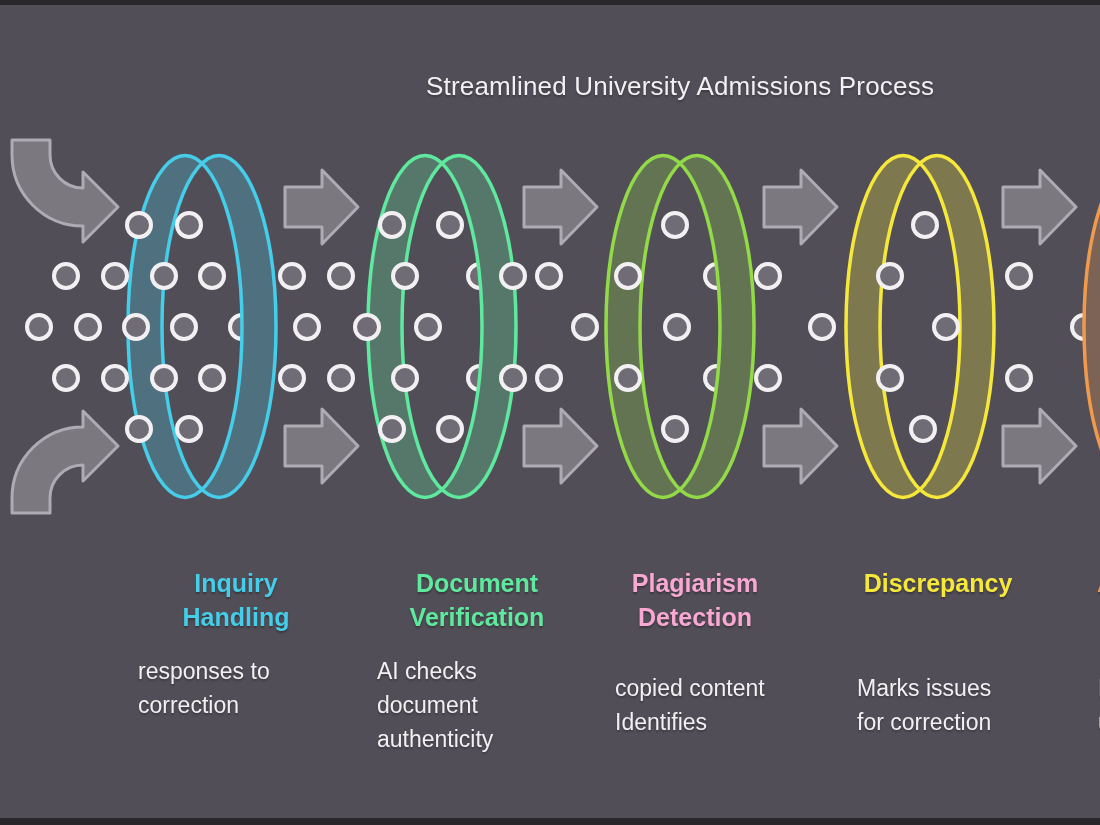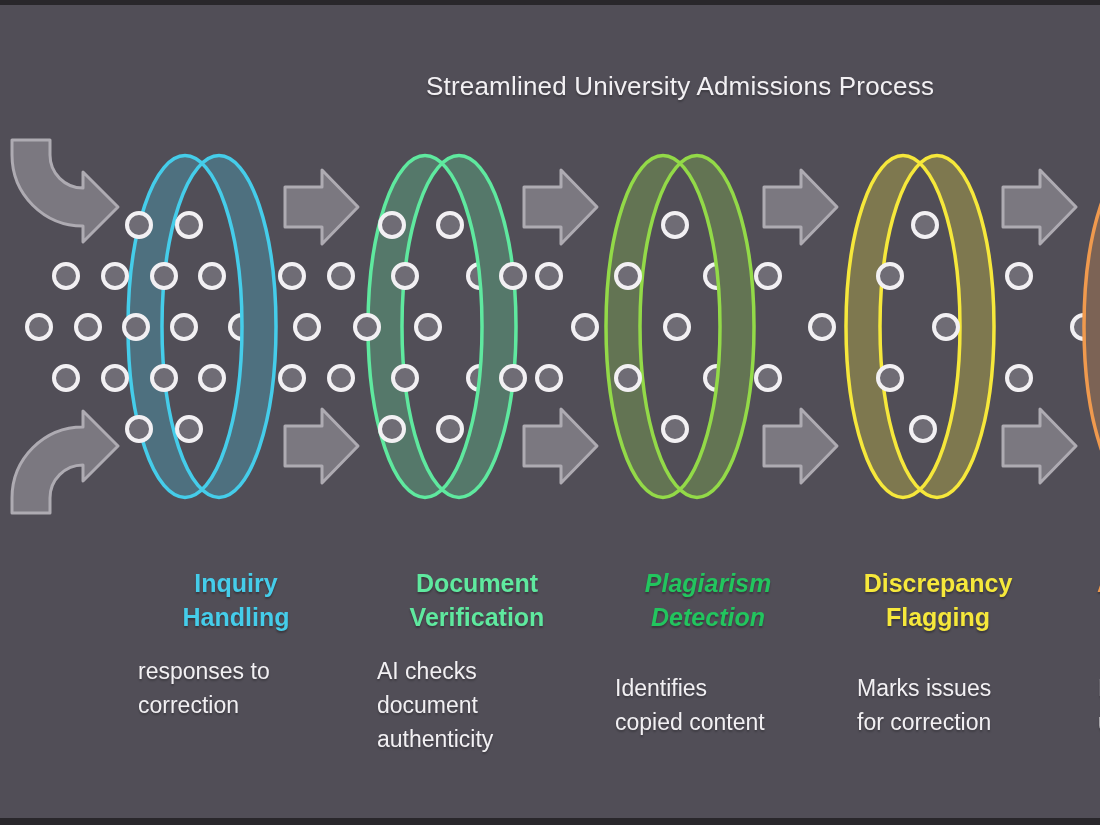--- a/index.html
+++ b/index.html
@@ -147,31 +147,30 @@
       </div>
       <div class="stage-label" style="color: rgb(95, 233, 159); left: 312px;">
         <div>Document</div>
         <div>Verification</div>
       </div>
       <div class="stage-desc" style="color: rgb(242, 240, 243); left: 342px; top: 654px;">
         <div>AI checks</div>
         <div>document</div>
         <div>authenticity</div>
       </div>
-      <div class="stage-label" style="color: #22c55e; left: 543px; font-style: italic;">
+      <div class="stage-label" style="color: #f9a8d4; left: 530px;">
         <div>Plagiarism</div>
         <div>Detection</div>
       </div>
       <div class="stage-desc" style="color: rgb(242, 240, 243); left: 580px; top: 671px;">
+        <div>copied content</div>
         <div>Identifies</div>
-        <div>copied content</div>
       </div>
       <div class="stage-label" style="color: rgb(246, 232, 59); left: 773px;">
         <div>Discrepancy</div>
-        <div>Flagging</div>
       </div>
       <div class="stage-desc" style="color: rgb(242, 240, 243); left: 822px; top: 671px;">
         <div>Marks issues</div>
         <div>for correction</div>
       </div>
       <div class="stage-label partial" style="color: rgb(240, 154, 78); left: 1062px;">
         <div>A</div>
       </div>
       <div class="stage-desc" style="color: rgb(242, 240, 243); left: 1063px; top: 671px;">
         <div>For</div>

